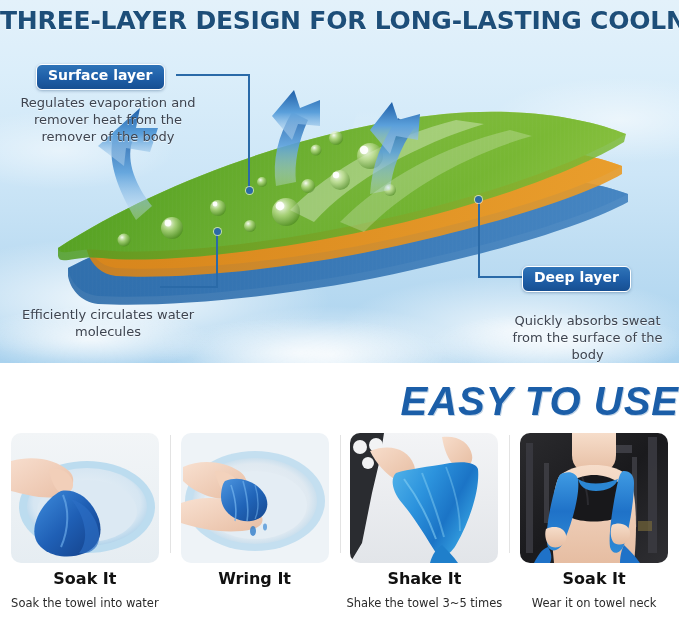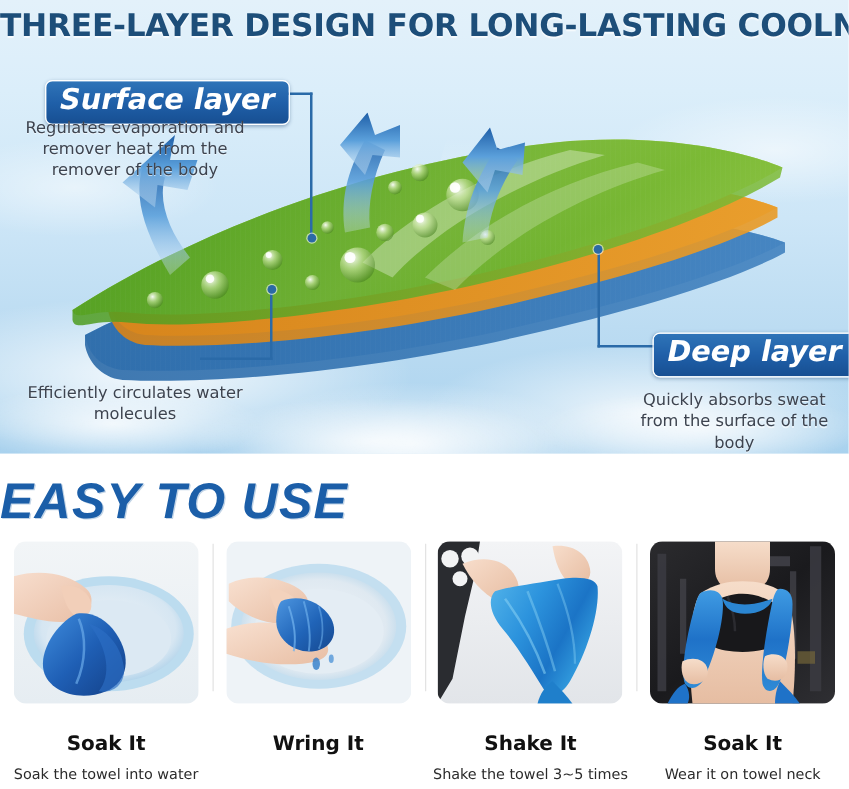--- a/index.html
+++ b/index.html
@@ -40,29 +40,28 @@
     font-family:"DejaVu Sans", sans-serif;
     text-shadow:0 1px 1px rgba(255,255,255,.75);
     white-space:nowrap;
   }
 
   
   .badge{
     position:absolute;
     background:linear-gradient(180deg,#2f74b8 0%, #1f5fa8 52%, #174f92 100%);
     color:#fff;
-    font-size:23px;font-weight:bold;
+    font-size:14px;font-weight:bold;
     font-family:"DejaVu Sans", sans-serif;
     padding:3px 11px 5px 11px;
     border-radius:6px;
     border:1px solid #ffffff;
     box-shadow:0 1px 3px rgba(20,60,110,.35);
     white-space:nowrap;
     line-height:1.12;
-    font-style:italic;
   }
   .desc{
     position:absolute;
     color:#3d4450;
     font-size:13px;
     line-height:1.32;
     font-family:"DejaVu Sans", sans-serif;
     text-shadow:0 1px 0 rgba(255,255,255,.6);
   }
 
@@ -84,21 +83,21 @@
 
   
   .illus{position:absolute;left:40px;top:90px;width:600px;height:250px;}
 
   
   .bottom-panel{
     position:absolute;left:0;top:363px;width:679px;height:268px;
     background:#ffffff;
   }
   .easy-title{
-    position:absolute;left:0;top:16px;width:679px;text-align:left;
+    position:absolute;left:0;top:16px;width:679px;text-align:right;
     font-size:40px;font-weight:bold;font-style:italic;
     letter-spacing:1px;
     color:#1b5ea8;
     font-family:"Liberation Sans", sans-serif;
     text-shadow:1px 1px 0 rgba(120,160,200,.45);
     white-space:nowrap;
   }
   .steps{
     position:absolute;left:0;top:70px;width:679px;height:196px;
     display:flex;
@@ -110,21 +109,21 @@
   }
   .step + .step::before{
     content:"";position:absolute;left:0;top:2px;width:1px;height:118px;
     background:#e3e3e3;
   }
   .thumb{
     width:148px;height:130px;border-radius:10px;overflow:hidden;
     position:relative;background:#ffffff;
   }
   .step-title{
-    margin-top:22px;
+    margin-top:6px;
     font-size:16px;font-weight:bold;color:#111111;
     font-family:"DejaVu Sans", sans-serif;
     white-space:nowrap;
   }
   .step-sub{
     margin-top:8px;
     font-size:11.5px;color:#2b2b2b;text-align:center;line-height:1.34;
     font-family:"DejaVu Sans", sans-serif;
   }
 </style>

